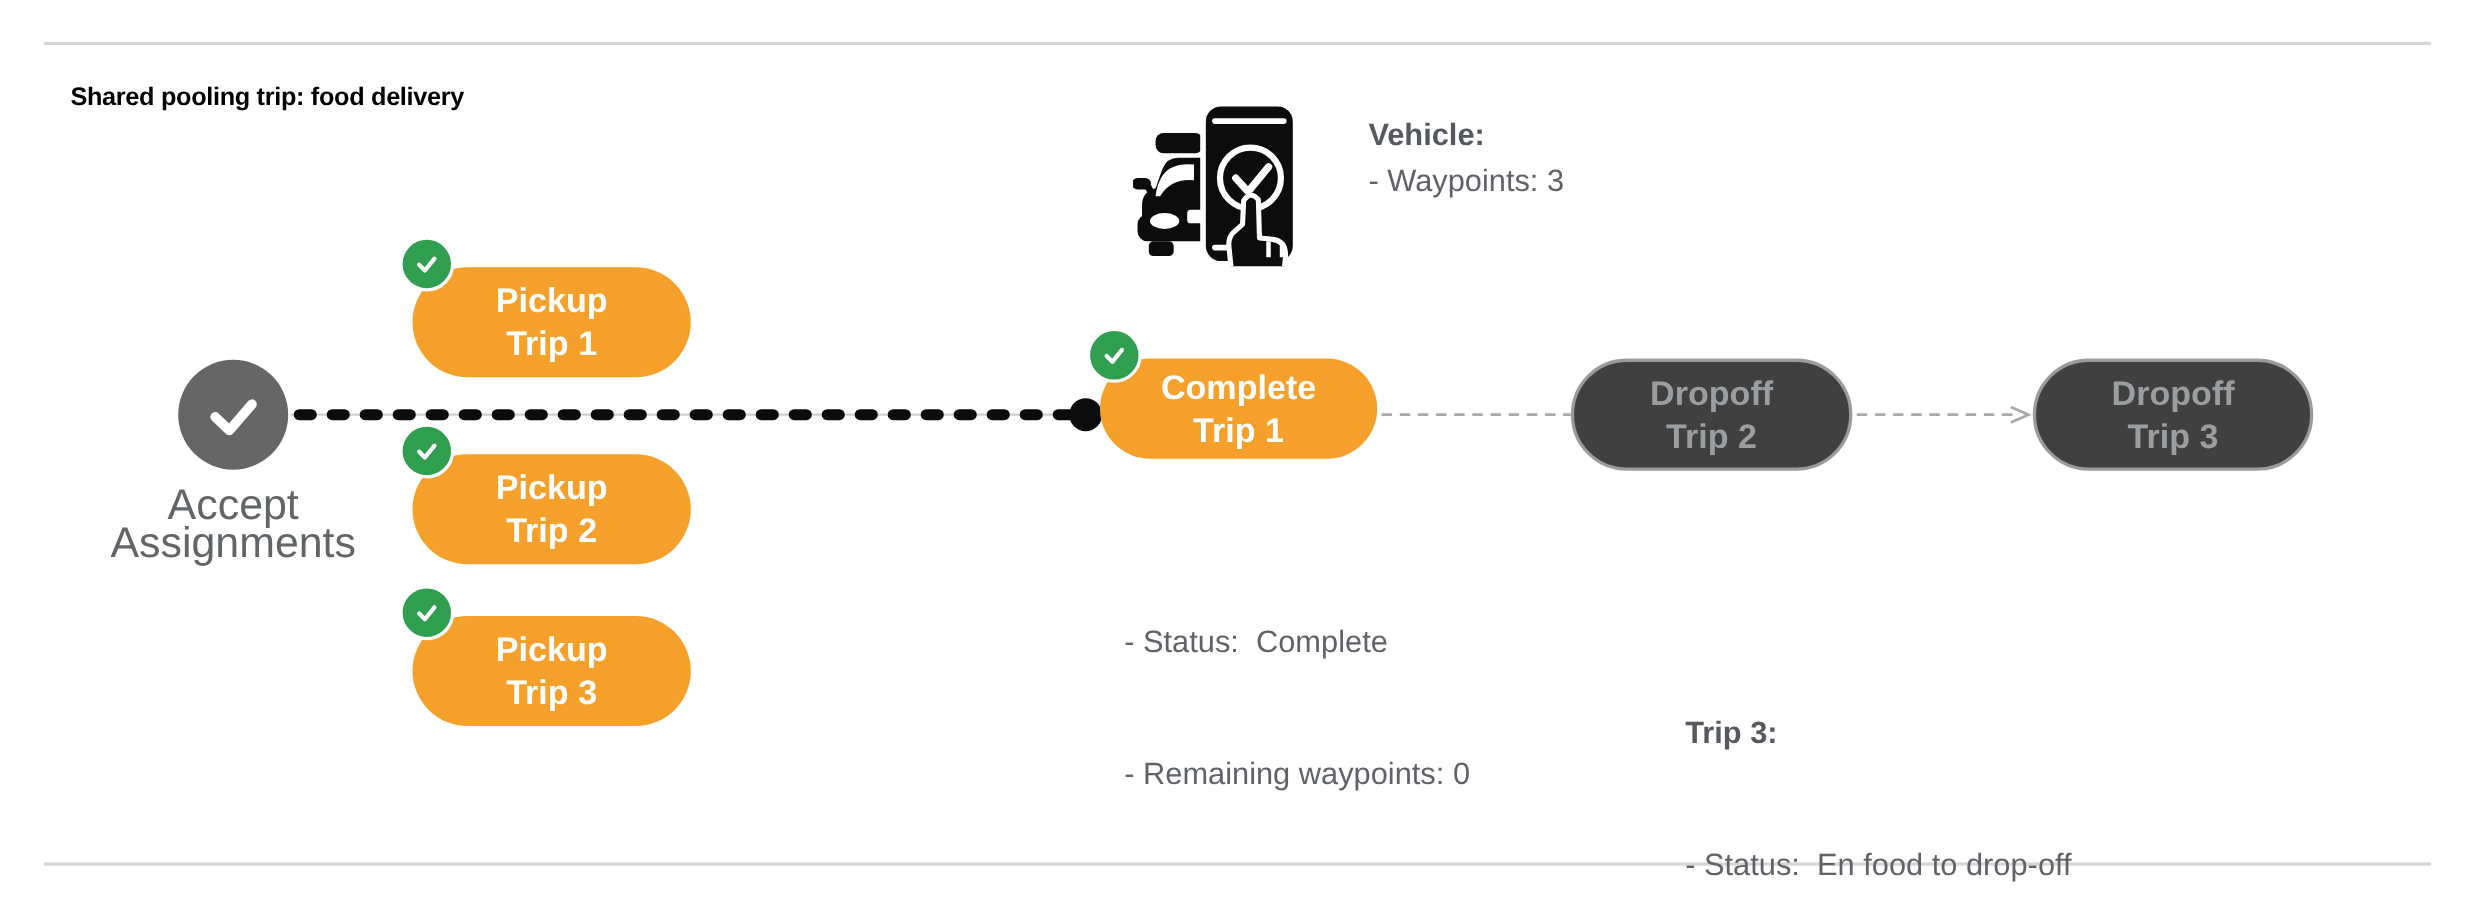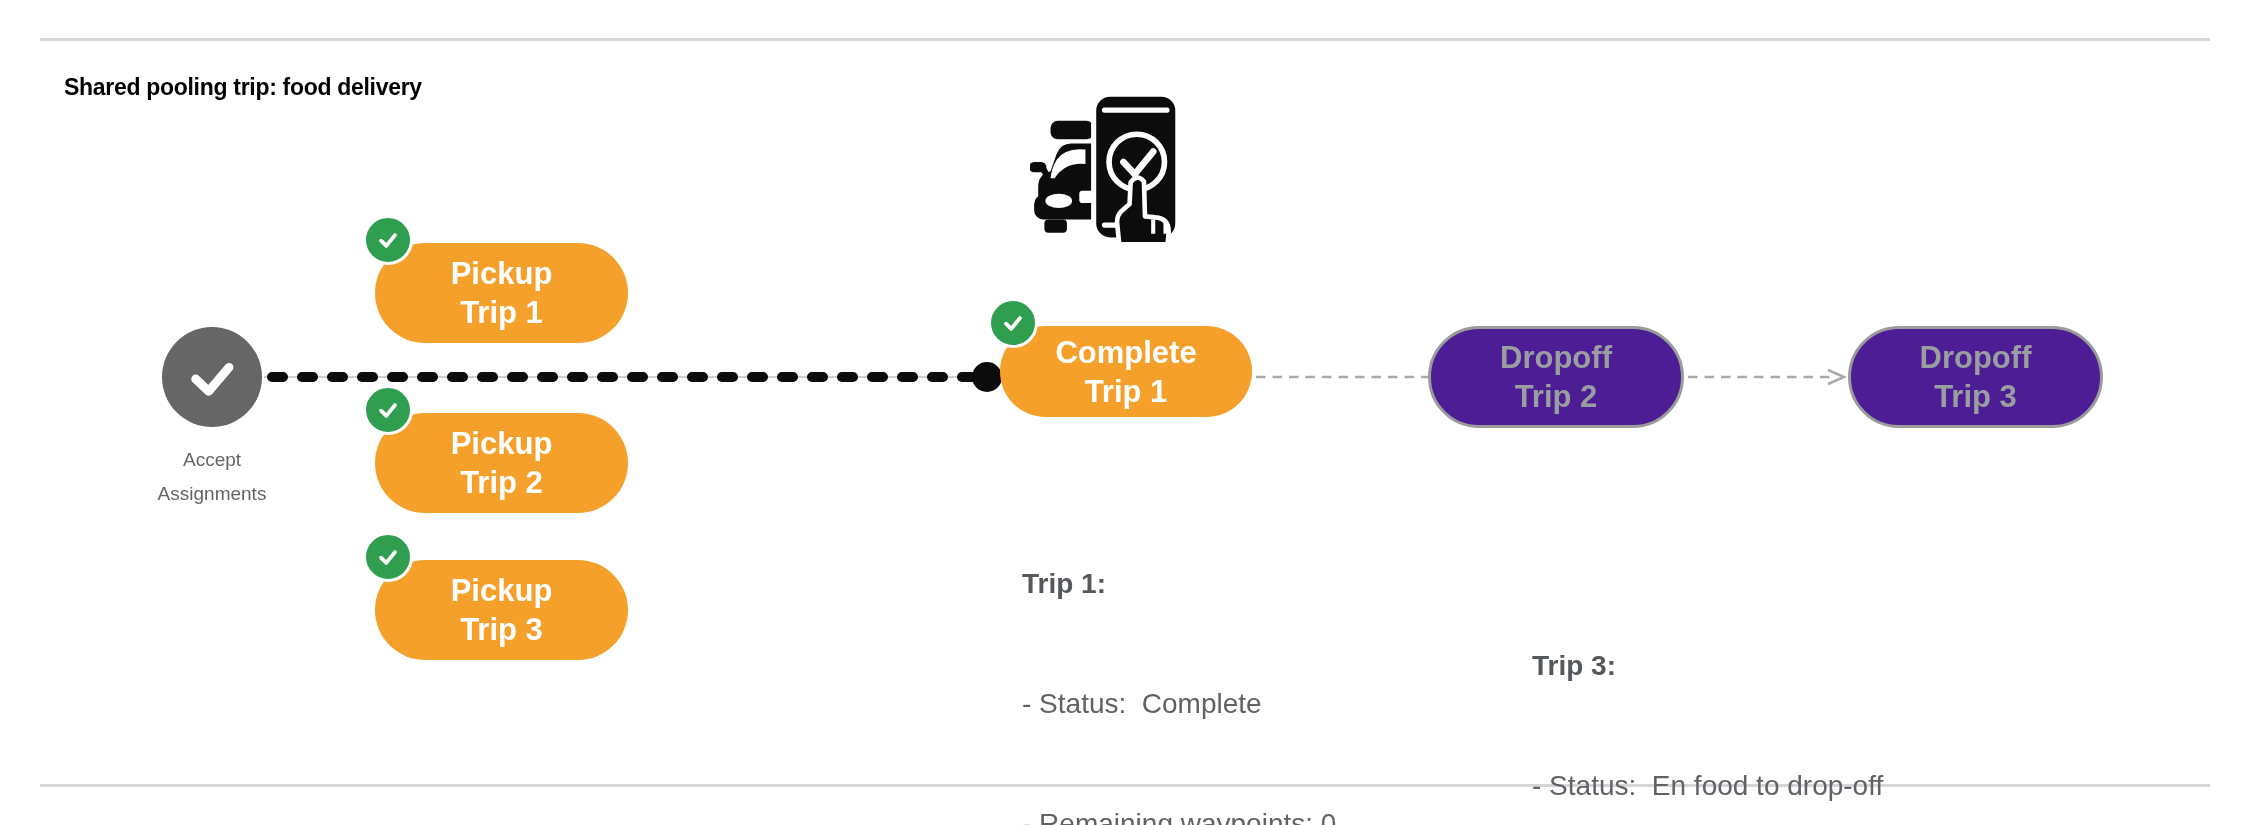--- a/index.html
+++ b/index.html
@@ -30,38 +30,38 @@
   #vehicle-text{position:absolute;left:1244px;top:102px;font-size:28px;line-height:42px;color:var(--text-gray);}
   #vehicle-text .vh{font-weight:bold;color:#55585C;}
   
   #accept-circle{
     position:absolute;left:162px;top:327px;width:100px;height:100px;
     border-radius:50%;background:var(--node-gray);display:flex;align-items:center;justify-content:center;
   }
   #accept-circle svg{width:68px;height:68px;}
   #accept-label{
     position:absolute;left:37px;top:443px;width:350px;text-align:center;
-    font-size:19px;line-height:34px;color:#626568;
+    font-size:39px;line-height:34px;color:#626568;
   }
   
   .connector{position:absolute;}
   #main-connector{left:260px;top:366px;width:724px;height:22px;}
   #waypoint-dot{
     position:absolute;left:972px;top:362px;width:30px;height:30px;border-radius:50%;
     background:var(--ink);z-index:2;
   }
   #gray-connector-1{left:1254px;top:368px;width:176px;height:18px;}
   #gray-connector-2{left:1686px;top:368px;width:162px;height:18px;}
   
   .pill{
     position:absolute;display:flex;flex-direction:column;align-items:center;justify-content:center;
     border-radius:52px;text-align:right;font-weight:bold;font-size:31px;line-height:39px;z-index:3;
   }
   .pill.filled{background:var(--orange);color:#fff;}
-  .pill.outline{background:#4c1d95;border:3px solid #9B9B9B;color:var(--muted-gray);}
+  .pill.outline{background:#404040;border:3px solid #9B9B9B;color:var(--muted-gray);}
   #pickup-1{left:375px;top:243px;width:253px;height:100px;}
   #pickup-2{left:375px;top:413px;width:253px;height:100px;}
   #pickup-3{left:375px;top:560px;width:253px;height:100px;}
   #complete-1{left:1000px;top:326px;width:252px;height:91px;}
   #dropoff-2{left:1428px;top:326px;width:256px;height:102px;}
   #dropoff-3{left:1848px;top:326px;width:255px;height:102px;}
   .badge{
     position:absolute;left:-12px;top:-28px;width:50px;height:50px;border-radius:50%;
     background:var(--green);border:3px solid #fff;display:flex;align-items:center;justify-content:center;z-index:4;
   }
@@ -98,20 +98,24 @@
     <rect x="70" y="19" width="66" height="5" rx="2.5" fill="#fff"></rect>
     <rect x="70" y="131" width="66" height="5" rx="2.5" fill="#fff"></rect>
     <circle cx="104" cy="72" r="27" fill="none" stroke="#fff" stroke-width="5.5"></circle>
     <path d="M91 72 l11 12 l18 -22" fill="none" stroke="#fff" stroke-width="6.5" stroke-linecap="round" stroke-linejoin="round"></path>
     <g stroke="#fff" stroke-width="4.5" fill="#0C0C0C" stroke-linejoin="round">
       <path d="M98 92 q6 -9 13 -1 l1 34 10 1 q14 1 13 16 l-1 10 q-1 12 -13 12 h-22 q-11 0 -12 -11 l-2 -20 q-1 -8 4 -13 l8 -7 z"></path>
       <path d="M120 128 l0 14" fill="none" stroke-width="4"></path>
       <path d="M132 130 l0 12" fill="none" stroke-width="4"></path>
     </g>
   </svg>
+  <div id="vehicle-text">
+    <div class="vh">Vehicle:</div>
+    <div class="vw">- Waypoints: 3</div>
+  </div>
 
   <div id="accept-circle">
     <svg viewBox="0 0 100 100" aria-hidden="true">
       <path d="M26 53 L45 71 L75 36" fill="none" stroke="#fff" stroke-width="13" stroke-linecap="round" stroke-linejoin="round"></path>
     </svg>
   </div>
   <div id="accept-label">
     <div>Accept</div>
     <div>Assignments</div>
   </div>
@@ -173,21 +177,20 @@
   <div class="pill outline" id="dropoff-2">
     <div>Dropoff</div>
     <div>Trip 2</div>
   </div>
   <div class="pill outline" id="dropoff-3">
     <div>Dropoff</div>
     <div>Trip 3</div>
   </div>
 
   <div class="status-block" id="status-block-1">
-    <div class="entry-title">Trip 1:</div>
     <div>- Status:  Complete</div>
     <div>- Remaining waypoints: 0</div>
     
     
     
   </div>
 
   <div class="status-block" id="status-block-2">
     <div class="entry-title">Trip 3:</div>
     <div>- Status:  En food to drop-off</div>

